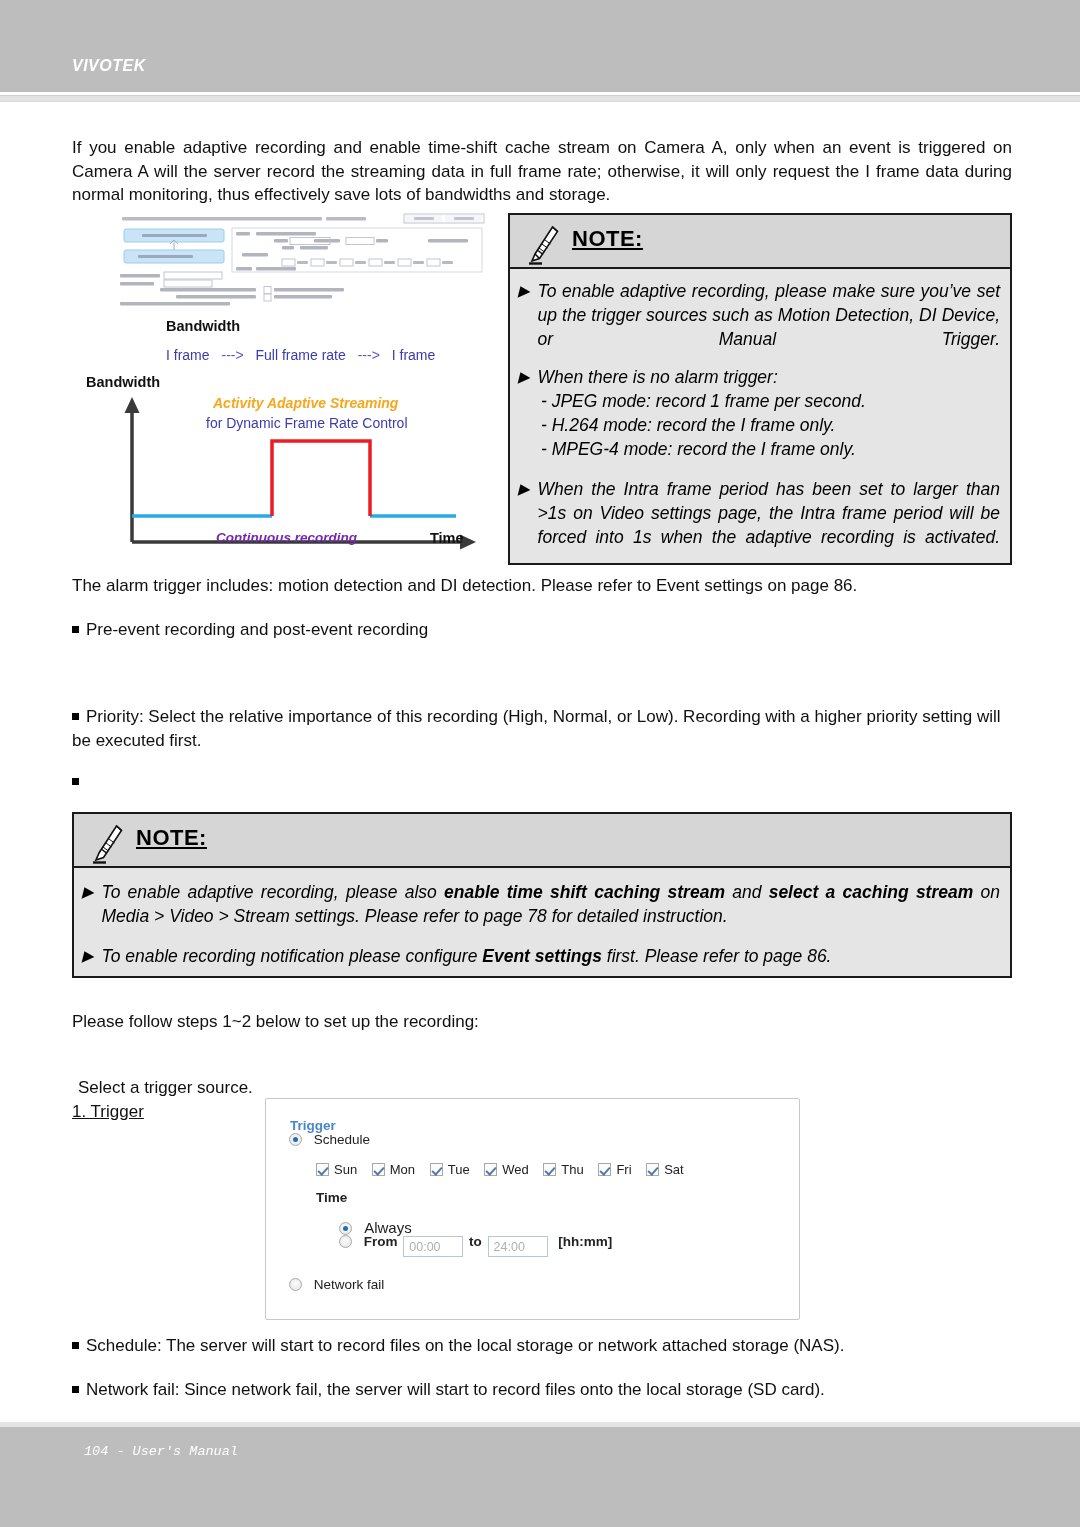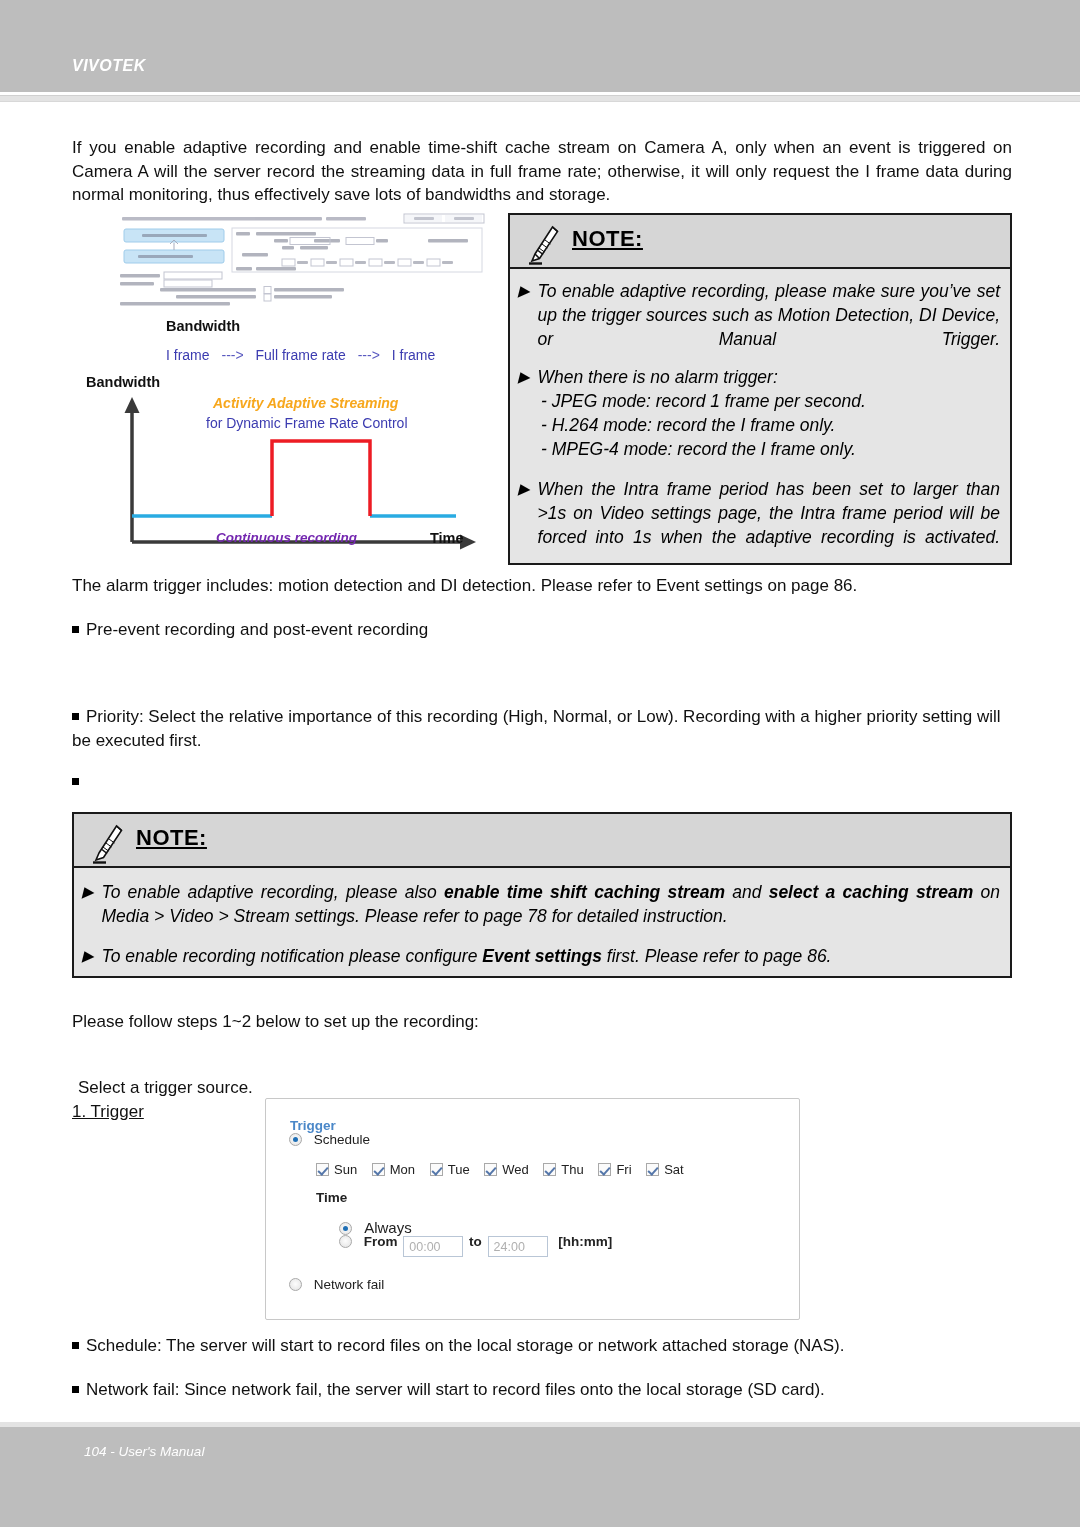--- a/index.html
+++ b/index.html
@@ -53,20 +53,21 @@
     left: 0; top: 1422px;
     width: 1080px; height: 5px;
     background: #e3e3e3;
   }
   .footer-text {
     position: absolute;
     left: 84px; top: 1444px;
     font-size: 13.5px;
     font-style: italic;
     color: #ffffff;
+    font-family: Liberation Mono, monospace;
   }
 
   
   .para {
     position: absolute;
     font-size: 17px;
     line-height: 23.5px;
     color: #101010;
   }
   .bullet-item {

